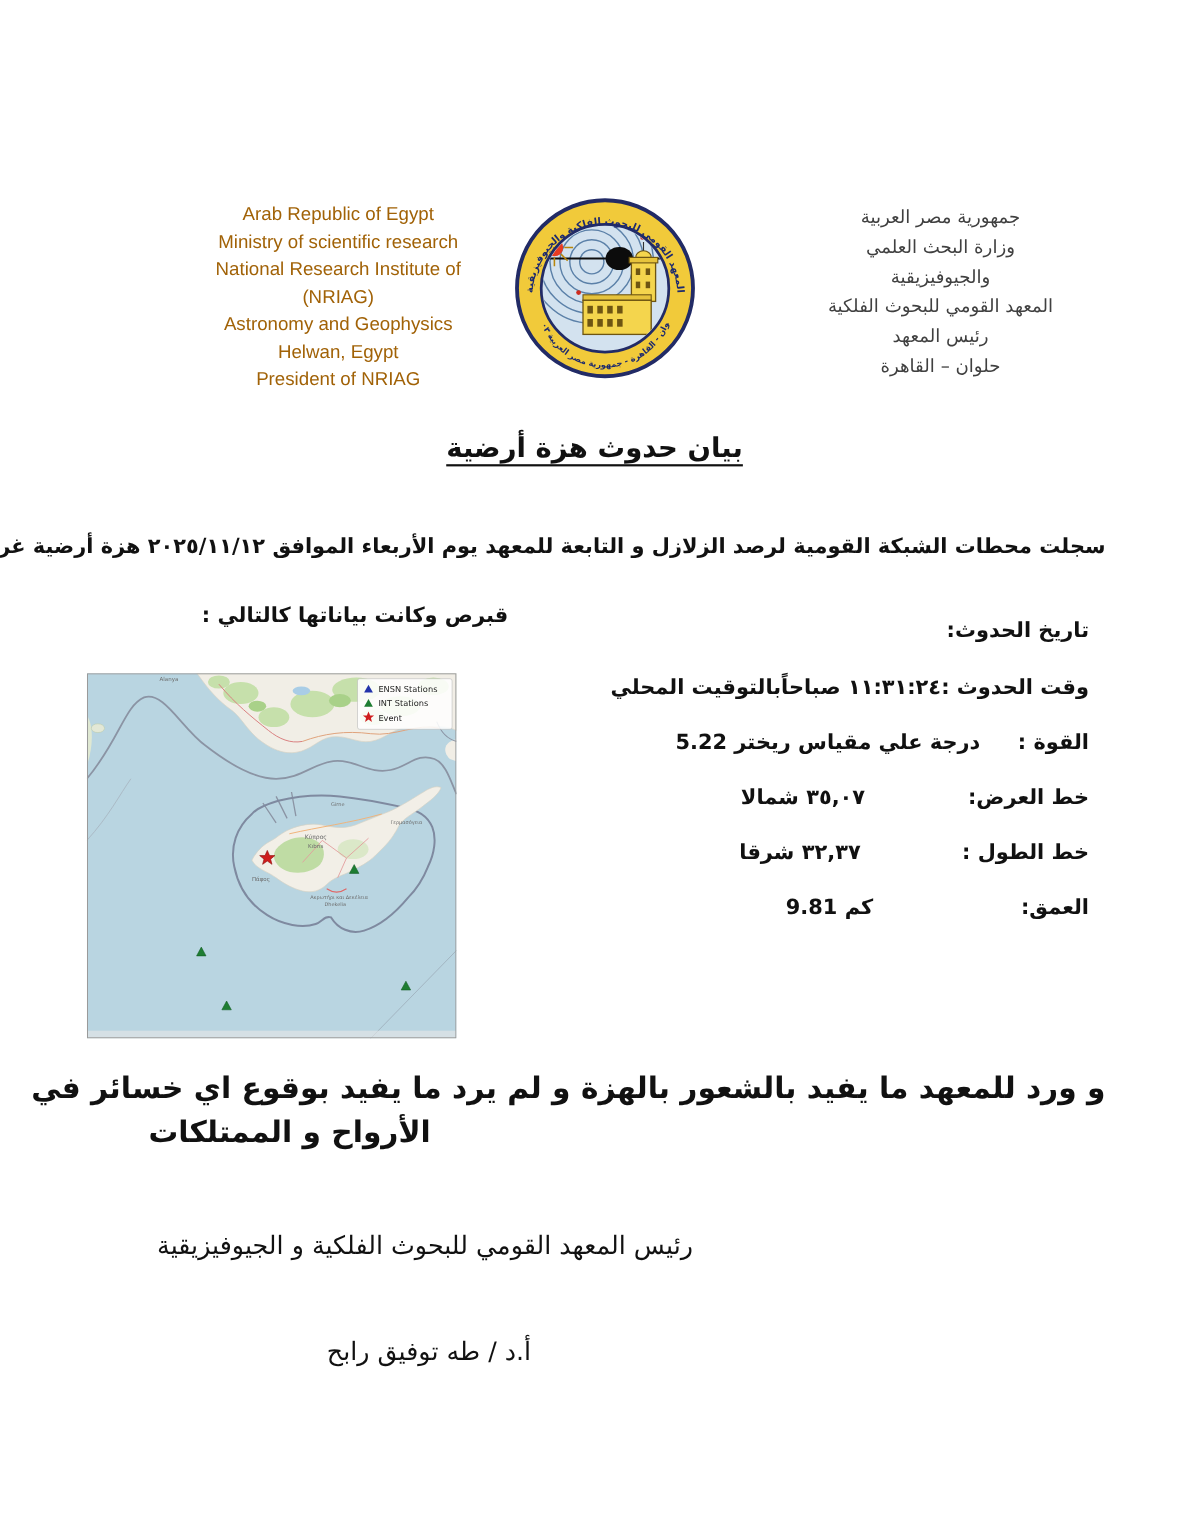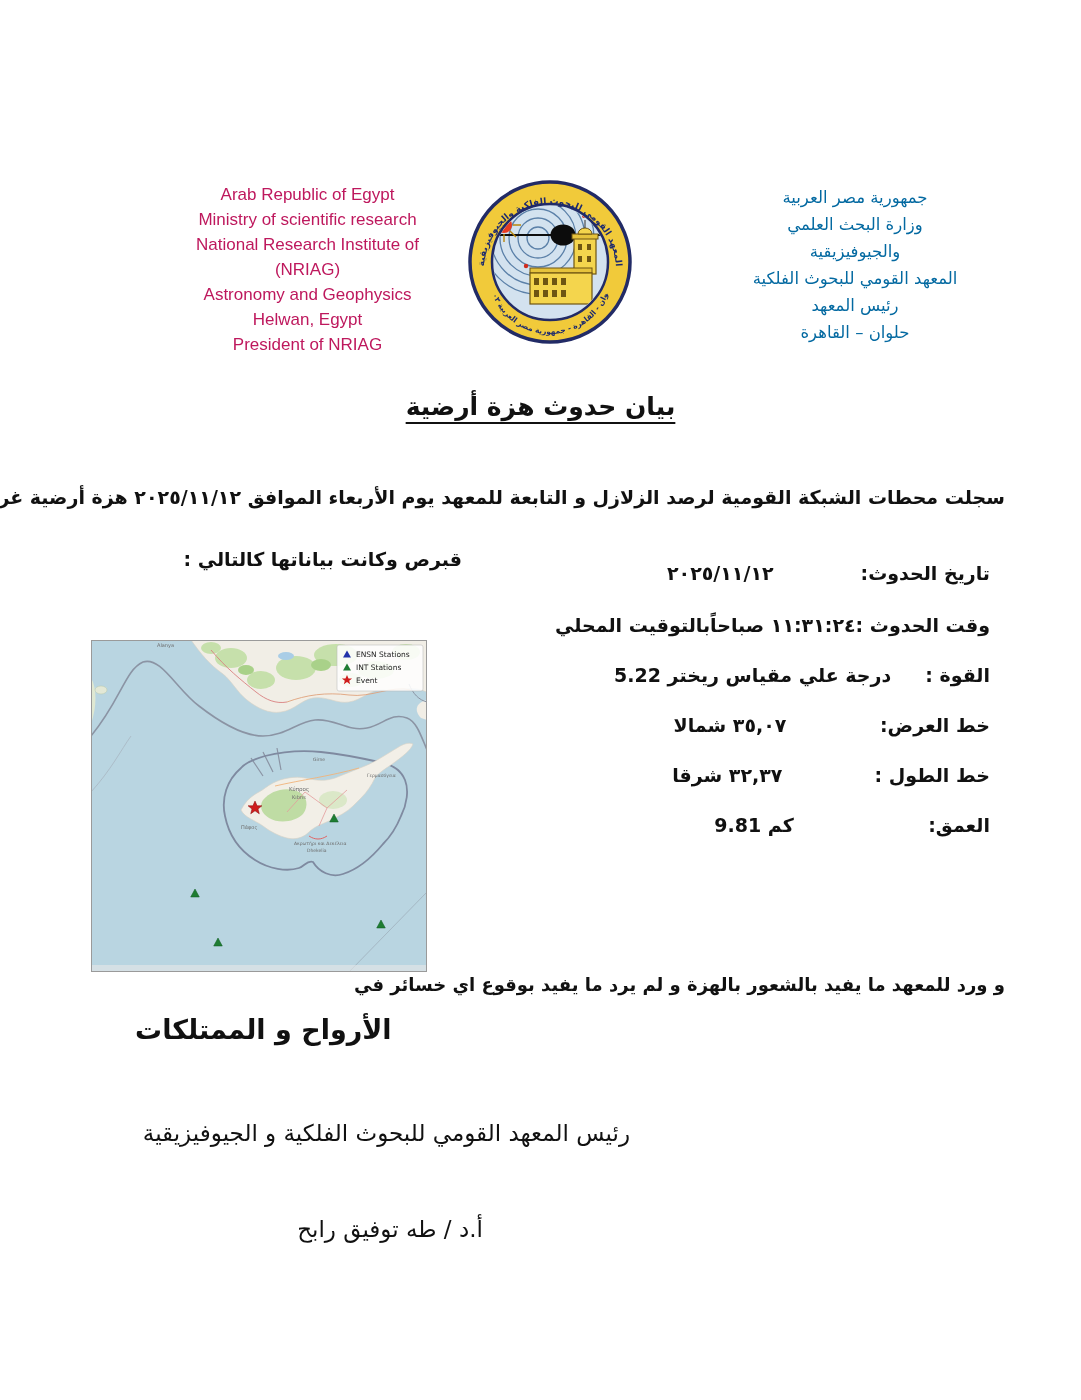--- a/index.html
+++ b/index.html
@@ -2,48 +2,48 @@
 <html><head>
 <meta charset="utf-8">
 <style>
   html,body{margin:0;padding:0;background:#ffffff;}
   body{width:1081px;height:1400px;position:relative;overflow:hidden;
        font-family:"DejaVu Sans",sans-serif;color:#111;}
   .abs{position:absolute;}
 
   
   .header-en{left:130px;top:182px;width:355px;text-align:center;
-     font-family:"Liberation Sans",sans-serif;font-size:17px;line-height:25px;color:#be185d;}
+     font-family:"Liberation Sans",sans-serif;font-size:17px;line-height:25px;color:#a16207;}
   .header-ar{left:705px;top:184px;width:300px;text-align:center;direction:rtl;
-     font-size:16.5px;line-height:27px;color:#0369a1;}
+     font-size:16.5px;line-height:27px;color:#404040;}
   .logo-wrap{left:466px;top:178px;width:168px;height:168px;}
 
   
   .doc-title{left:0;top:392px;width:1081px;text-align:center;direction:rtl;
      font-size:25px;font-weight:700;}
   .doc-title span{text-decoration:underline;text-decoration-thickness:2px;text-underline-offset:7px;margin-top:15px;}
 
   
   .intro-l1{left:75px;top:486px;width:930px;direction:rtl;text-align:right;
      font-size:19px;font-weight:700;white-space:nowrap;}
   .intro-l2{left:75px;top:524px;width:387px;direction:rtl;text-align:right;
      font-size:19px;font-weight:700;white-space:nowrap;margin-top:24px;}
 
   
   .info-row{right:91px;left:430px;height:32px;display:flex;direction:rtl;
      font-size:19px;font-weight:700;align-items:flex-start;}
   .row-label{white-space:nowrap;}
   .row-value{flex:1;text-align:center;padding-left:150px;white-space:nowrap;}
 
   
-  .map-wrap{left:79px;top:640px;width:336px;height:294px;margin-left:12px;}
-
-  
-  .closing-l1{left:75px;top:974px;width:930px;text-align:right;direction:rtl;
-     font-size:18px;font-weight:700;white-space:nowrap;}
+  .map-wrap{left:79px;top:612px;width:336px;height:294px;}
+
+  
+  .closing-l1{left:75px;top:974px;width:930px;text-align:left;direction:rtl;
+     font-size:27px;font-weight:700;white-space:nowrap;}
   .closing-l2{left:135px;top:1014px;width:300px;text-align:left;direction:rtl;
      font-size:27px;font-weight:700;white-space:nowrap;}
 
   
   .sig-role{left:150px;top:1120px;width:480px;text-align:center;direction:rtl;
      font-size:23px;font-weight:400;white-space:nowrap;}
   .sig-name{left:150px;top:1216px;width:480px;text-align:center;direction:rtl;
      font-size:23px;font-weight:400;white-space:nowrap;}
 
   .map-label{font-family:"DejaVu Sans",sans-serif;fill:#6d6d6d;}
@@ -142,21 +142,20 @@
 
 <div class="abs doc-title">
   <span>بيان حدوث هزة أرضية</span>
 </div>
 
 <div class="abs intro-l1">سجلت محطات الشبكة القومية لرصد الزلازل و التابعة للمعهد  يوم الأربعاء الموافق ٢٠٢٥/١١/١٢ هزة أرضية  غرب</div>
 <div class="abs intro-l2">قبرص وكانت بياناتها كالتالي :</div>
 
 <div class="abs info-row" style="top:562px">
   <span class="row-label">تاريخ الحدوث:</span>
-  <span class="row-value" dir="rtl">٢٠٢٥/١١/١٢</span>
 </div>
 <div class="abs info-row" style="top:614px">
   <span class="row-label">وقت الحدوث :</span>
   <span class="row-value" dir="rtl">١١:٣١:٢٤ صباحاًبالتوقيت المحلي</span>
 </div>
 <div class="abs info-row" style="top:664px">
   <span class="row-label">القوة :</span>
   <span class="row-value" dir="ltr">5.22 درجة علي  مقياس ريختر</span>
 </div>
 <div class="abs info-row" style="top:714px">

